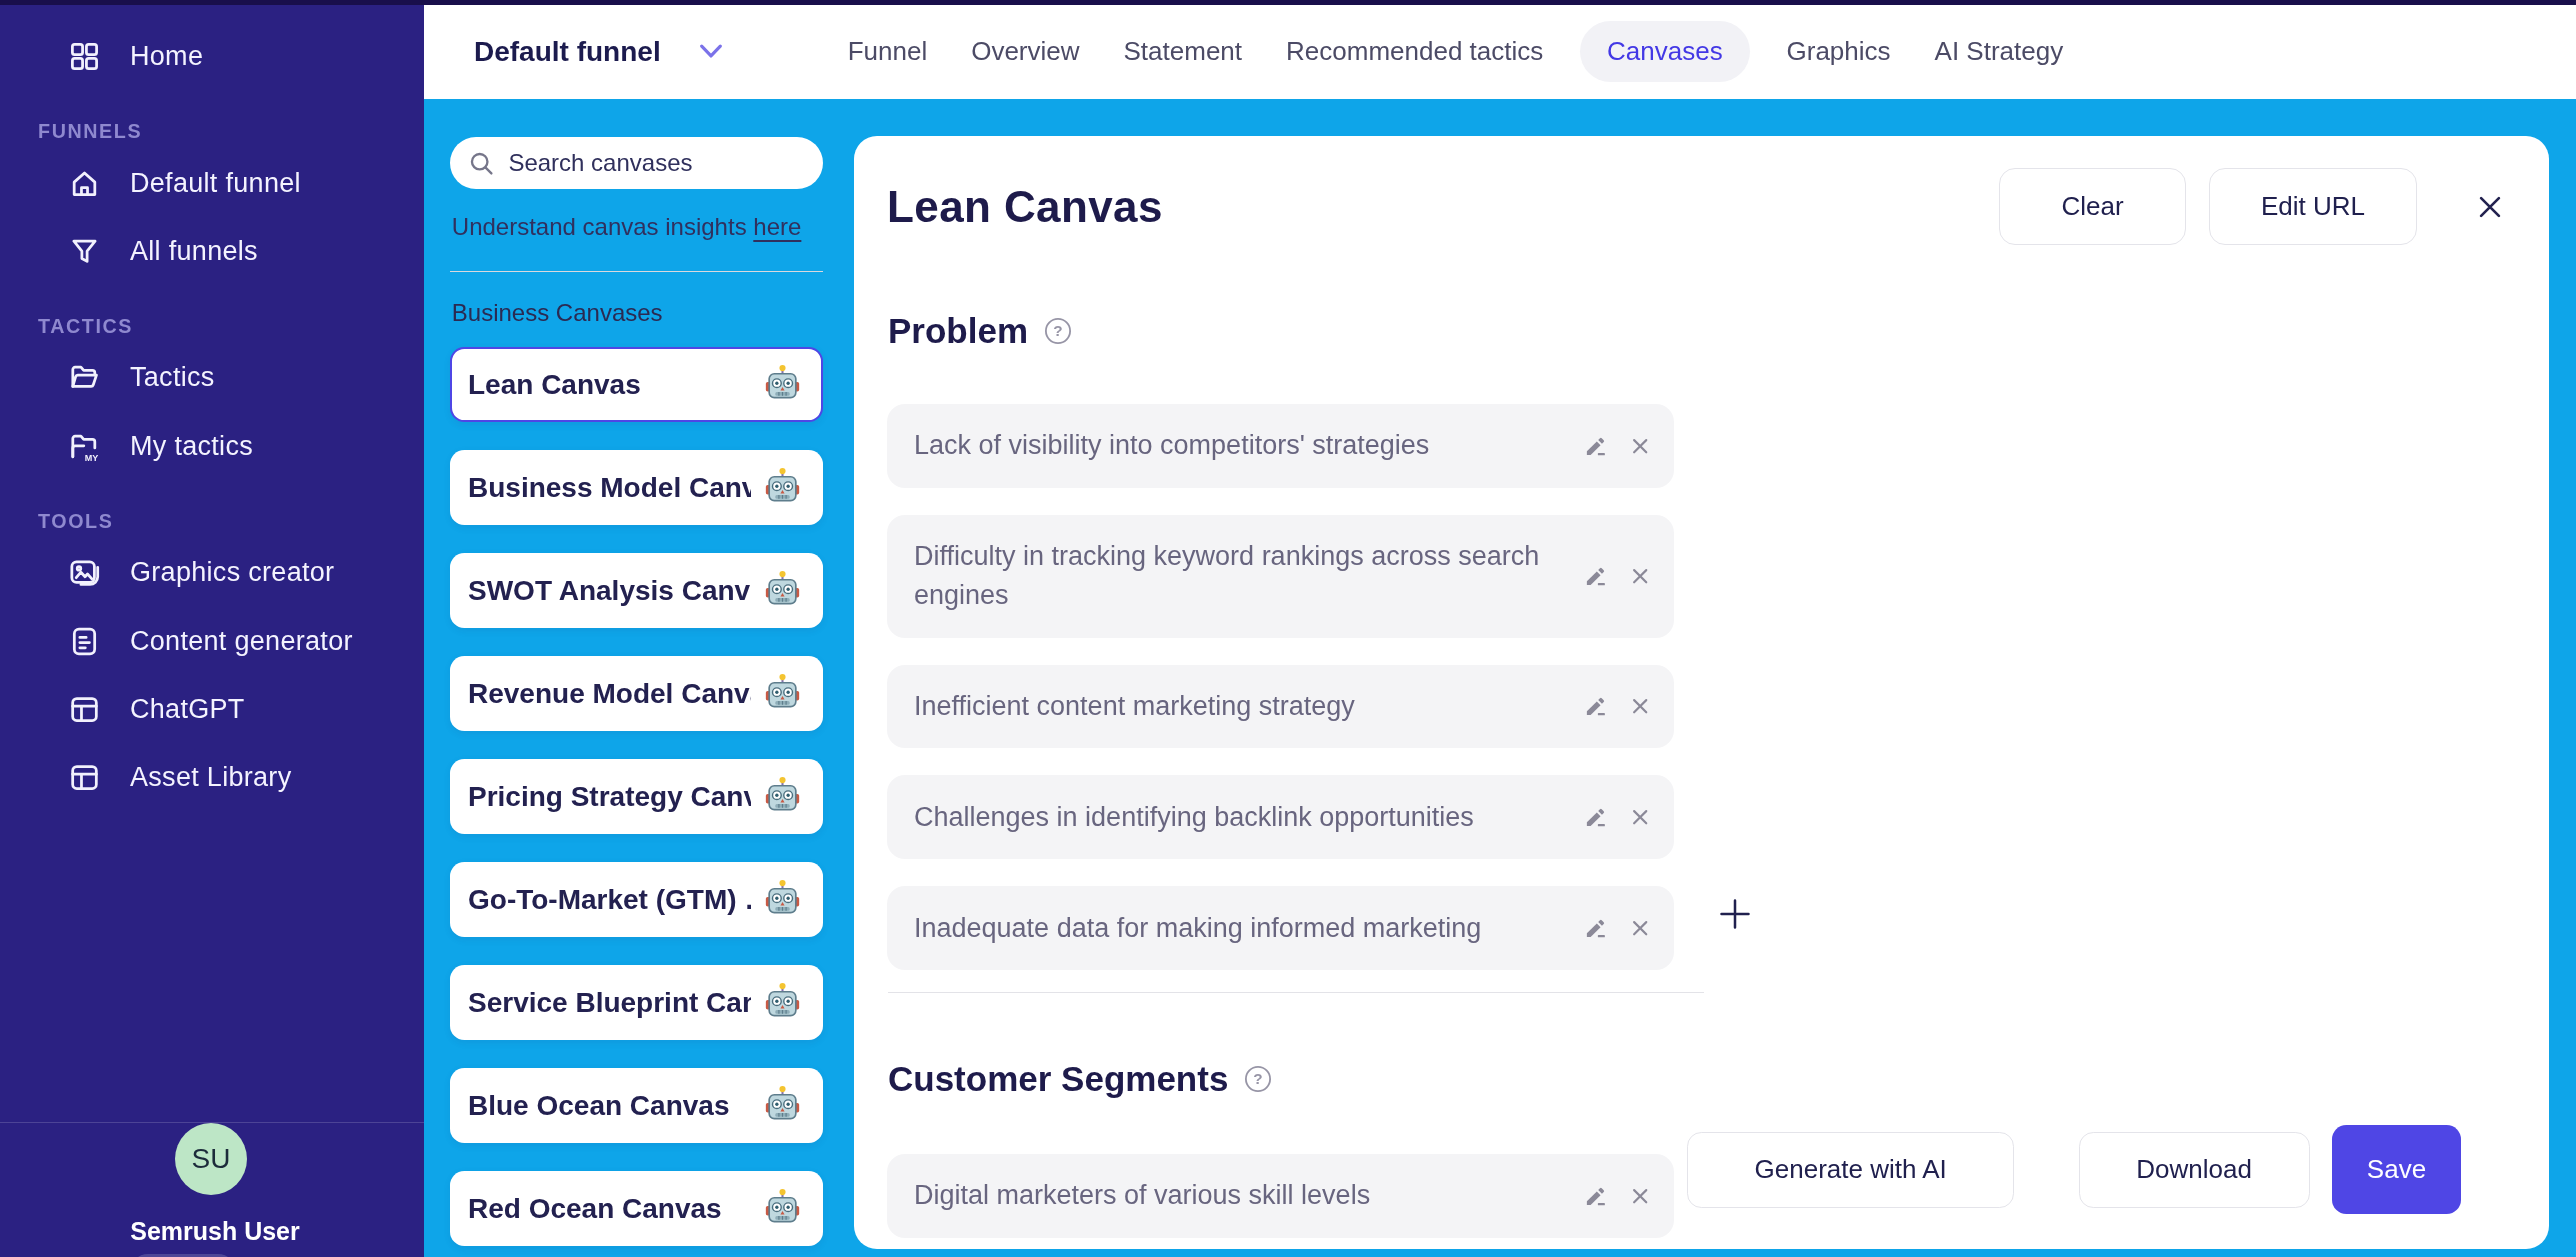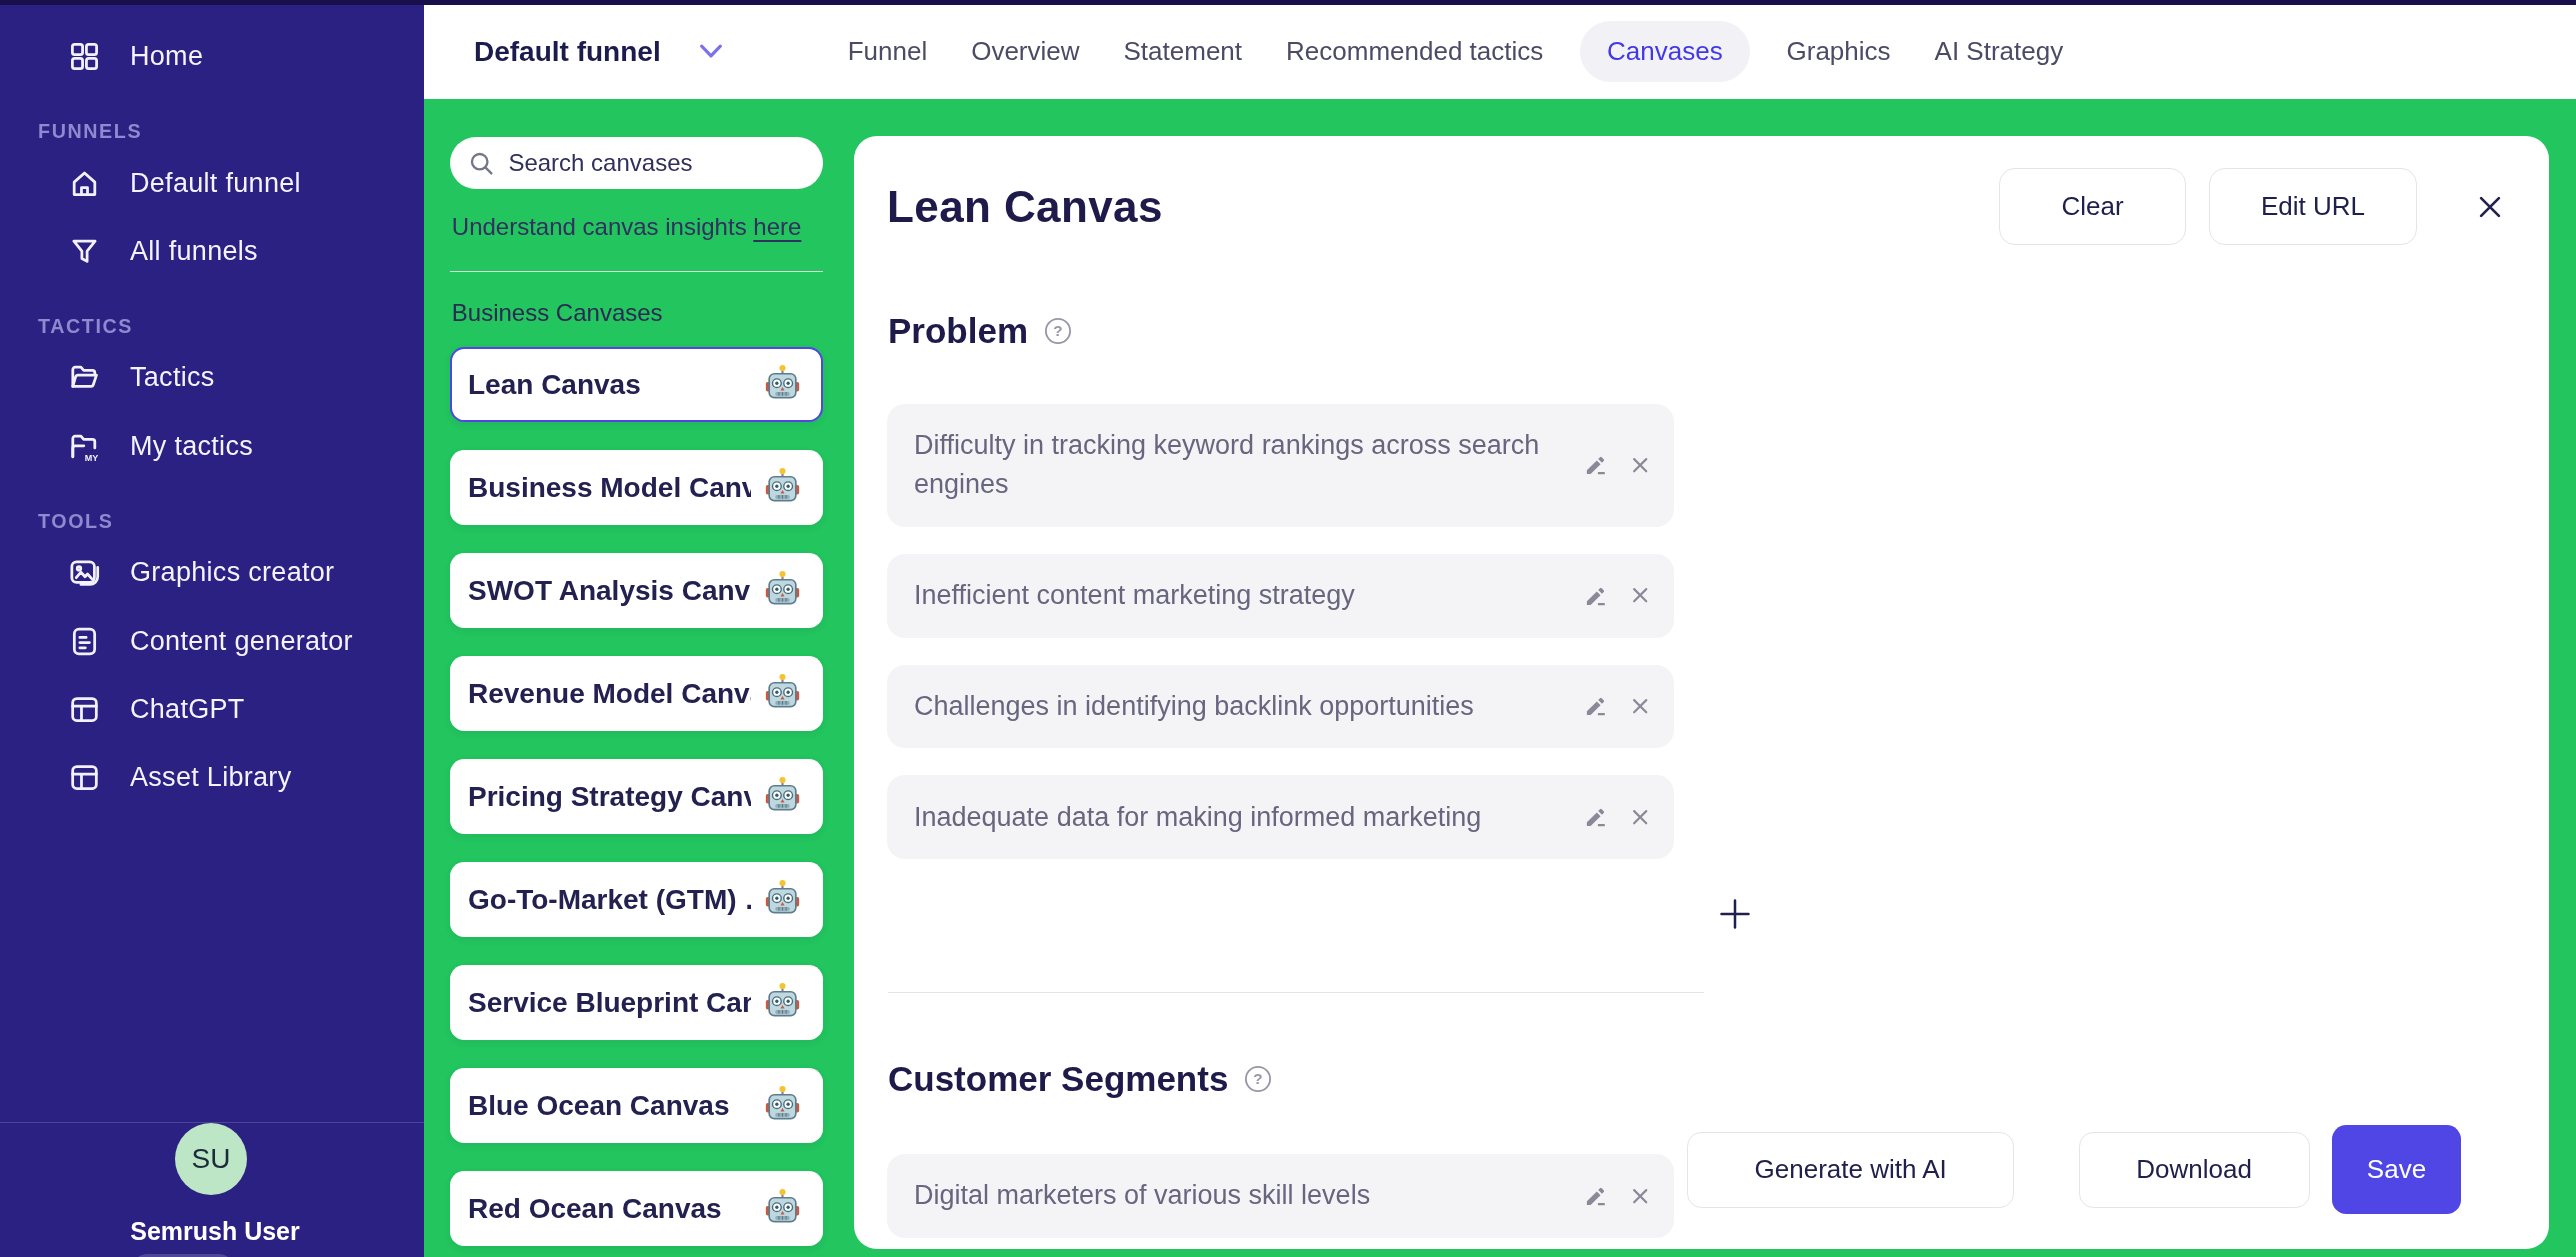--- a/index.html
+++ b/index.html
@@ -37,21 +37,21 @@
   
   .topbar { position:absolute; left:424px; top:4.5px; right:0; height:94px; background:#FFFFFF; z-index:20;
             display:flex; align-items:center; }
   .funnel-sel { display:flex; align-items:center; gap:38px; margin-left:50px; cursor:pointer; }
   .funnel-sel .name { font-size:28px; font-weight:700; color:#1C1B4E; }
   .tabs { display:flex; align-items:center; gap:44px; margin-left:125px; }
   .tab { font-size:26px; color:#4C4B66; cursor:pointer; white-space:nowrap; }
   .tab.active { color:#4338E5; background:#F2F2F6; border-radius:36px; padding:15px 27px; margin:0 -7.2px; }
 
   
-  .content { position:absolute; left:424px; top:98px; right:0; bottom:0; background:#22c55e; }
+  .content { position:absolute; left:424px; top:98px; right:0; bottom:0; background:#0ea5e9; }
 
   
   .canvas-col { position:absolute; left:26px; top:39px; width:373px; }
   .search-box { height:52px; background:#FFFFFF; border-radius:26px; display:flex; align-items:center;
                 padding:0 18px 0 18px; gap:13.4px; }
   .search-box svg { flex:none; }
   .search-box input { border:none; outline:none; background:transparent; width:100%;
                       font-size:24px; color:#2E2E5A; font-family:"Liberation Sans", sans-serif; }
   .search-box input::placeholder { color:#30305C; opacity:1; }
   .insights { margin:24px 0 0 1.8px; font-size:24px; color:#31305E; }
@@ -409,20 +409,33 @@
 
     <div class="sec-title-row row-problem">
       <span class="sec-title">Problem</span>
       <svg width="28" height="28" viewBox="0 0 31 31">
         <circle cx="15.5" cy="15.5" r="13.4" fill="none" stroke="#9795A6" stroke-width="2"></circle>
         <text x="15.5" y="21.5" font-size="17" font-weight="bold" fill="#9795A6" text-anchor="middle" font-family="Liberation Sans, sans-serif">?</text>
       </svg>
     </div>
     <div class="entries entries-problem">
         <div class="entry">
+    <span class="entry-text">Lack of visibility into competitors' strategies</span>
+    <span class="entry-actions">
+      <svg width="28" height="28" viewBox="0 0 24 24">
+        <path d="M4.2 16.6V19.8H7.4L15.9 11.3 12.7 8.1 4.2 16.6z" fill="#8B8998"></path>
+        <path d="M13.9 6.9l3.2 3.2 1.5-1.5a1.05 1.05 0 0 0 0-1.5l-1.7-1.7a1.05 1.05 0 0 0-1.5 0l-1.5 1.5z" fill="#8B8998"></path>
+        <rect x="13.6" y="18.1" width="6" height="1.9" rx=".5" fill="#8B8998"></rect>
+      </svg>
+      <svg width="22.4" height="22.4" viewBox="0 0 24 24">
+        <path d="M5.5 5.5l13 13M18.5 5.5l-13 13" stroke="#8B8998" stroke-width="2.3" stroke-linecap="round"></path>
+      </svg>
+    </span>
+  </div>
+        <div class="entry">
     <span class="entry-text">Difficulty in tracking keyword rankings across search engines</span>
     <span class="entry-actions">
       <svg width="28" height="28" viewBox="0 0 24 24">
         <path d="M4.2 16.6V19.8H7.4L15.9 11.3 12.7 8.1 4.2 16.6z" fill="#8B8998"></path>
         <path d="M13.9 6.9l3.2 3.2 1.5-1.5a1.05 1.05 0 0 0 0-1.5l-1.7-1.7a1.05 1.05 0 0 0-1.5 0l-1.5 1.5z" fill="#8B8998"></path>
         <rect x="13.6" y="18.1" width="6" height="1.9" rx=".5" fill="#8B8998"></rect>
       </svg>
       <svg width="22.4" height="22.4" viewBox="0 0 24 24">
         <path d="M5.5 5.5l13 13M18.5 5.5l-13 13" stroke="#8B8998" stroke-width="2.3" stroke-linecap="round"></path>
       </svg>

